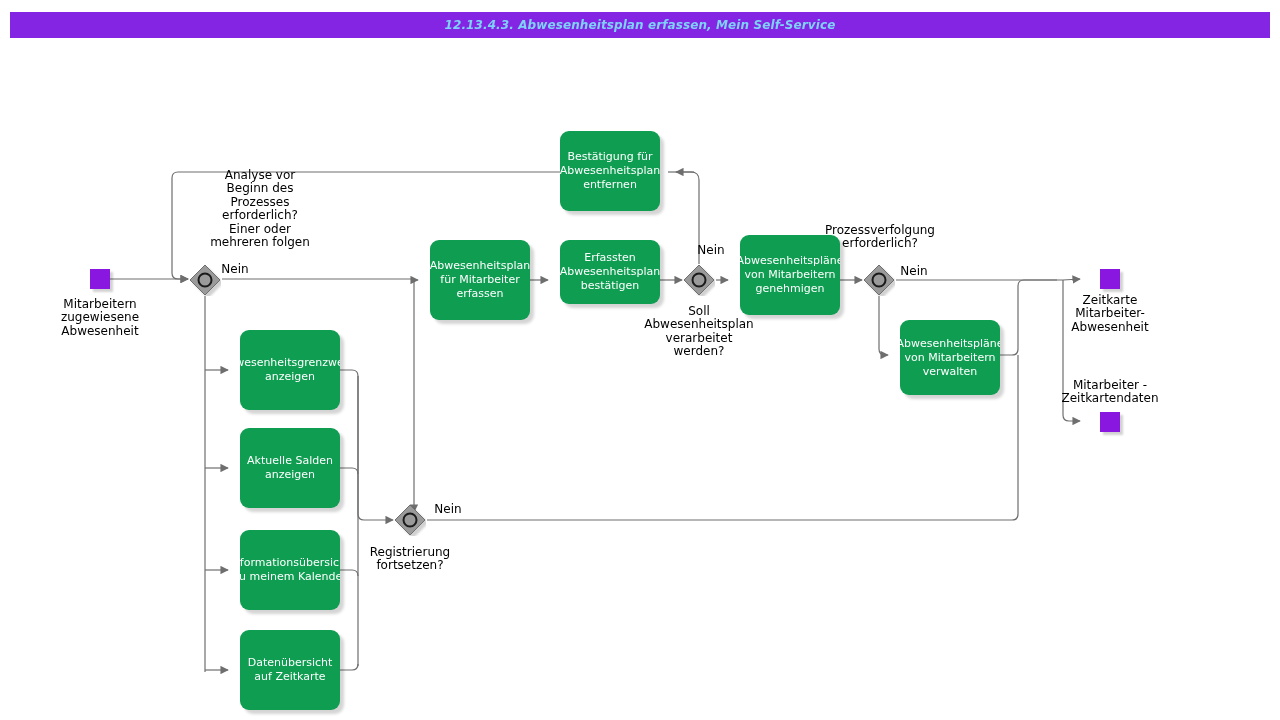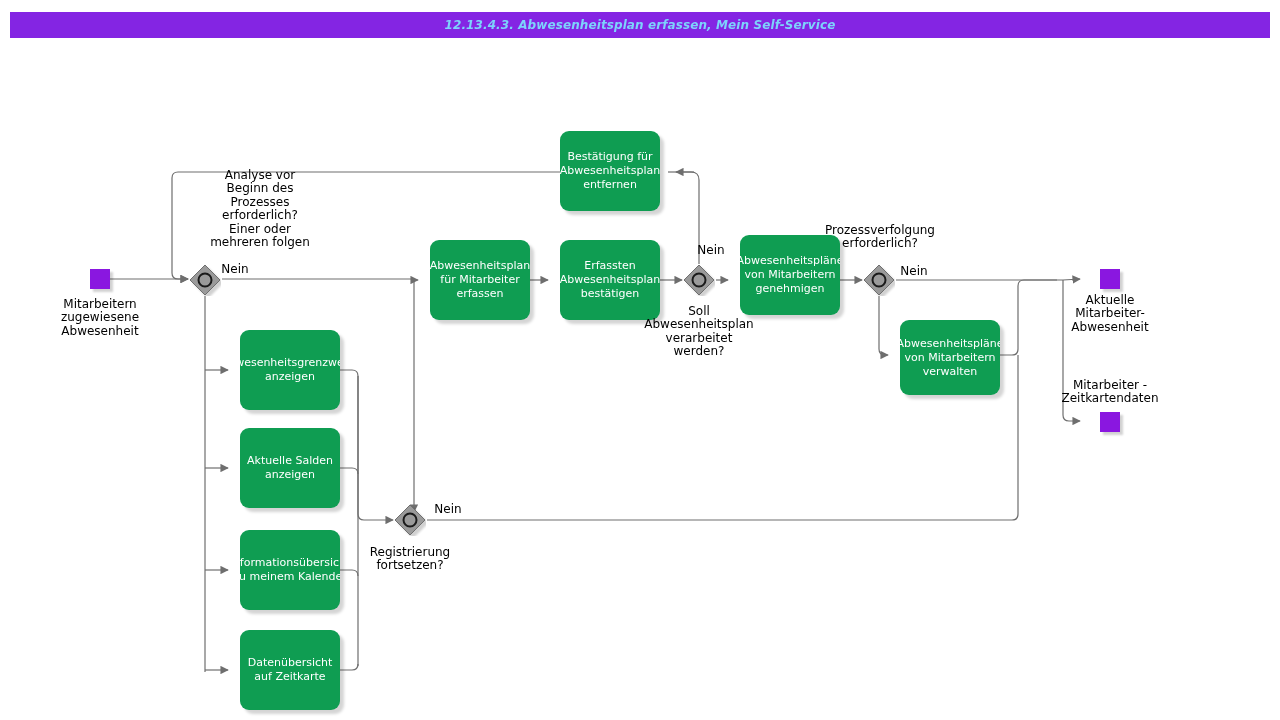--- a/index.html
+++ b/index.html
@@ -230,21 +230,21 @@
   </div>
 
   <div class="task" style="left:430px; top:240px; width:100px; height:80px;">
     <div class="clipper">
       <span class="task-label">Abwesenheitsplan
 für Mitarbeiter
 erfassen</span>
     </div>
   </div>
 
-  <div class="task" style="left:560px; top:240px; width:100px; height:80px;text-decoration:underline;">
+  <div class="task" style="left:560px; top:240px; width:100px; height:64px;text-decoration:underline;">
     <div class="clipper">
       <span class="task-label">Erfassten
 Abwesenheitsplan
 bestätigen</span>
     </div>
   </div>
 
   <div class="task" style="left:740px; top:235px; width:100px; height:80px;">
     <div class="clipper">
       <span class="task-label">Abwesenheitspläne
@@ -286,21 +286,21 @@
     <div class="clipper">
       <span class="task-label">Datenübersicht
 auf Zeitkarte</span>
     </div>
   </div>
 
   <div class="label" style="left:40px; top:298px; width:120px;">Mitarbeitern
 zugewiesene
 Abwesenheit</div>
 
-  <div class="label" style="left:1050px; top:294px; width:120px;">Aktuelle
+  <div class="label" style="left:1050px; top:294px; width:120px;">Zeitkarte
 Mitarbeiter-
 Abwesenheit</div>
   <div class="label" style="left:1050px; top:379px; width:120px;">Mitarbeiter -
 Zeitkartendaten</div>
 
   <div class="label" style="left:170px; top:169px; width:180px;">Analyse vor
 Beginn des
 Prozesses
 erforderlich?
 Einer oder

